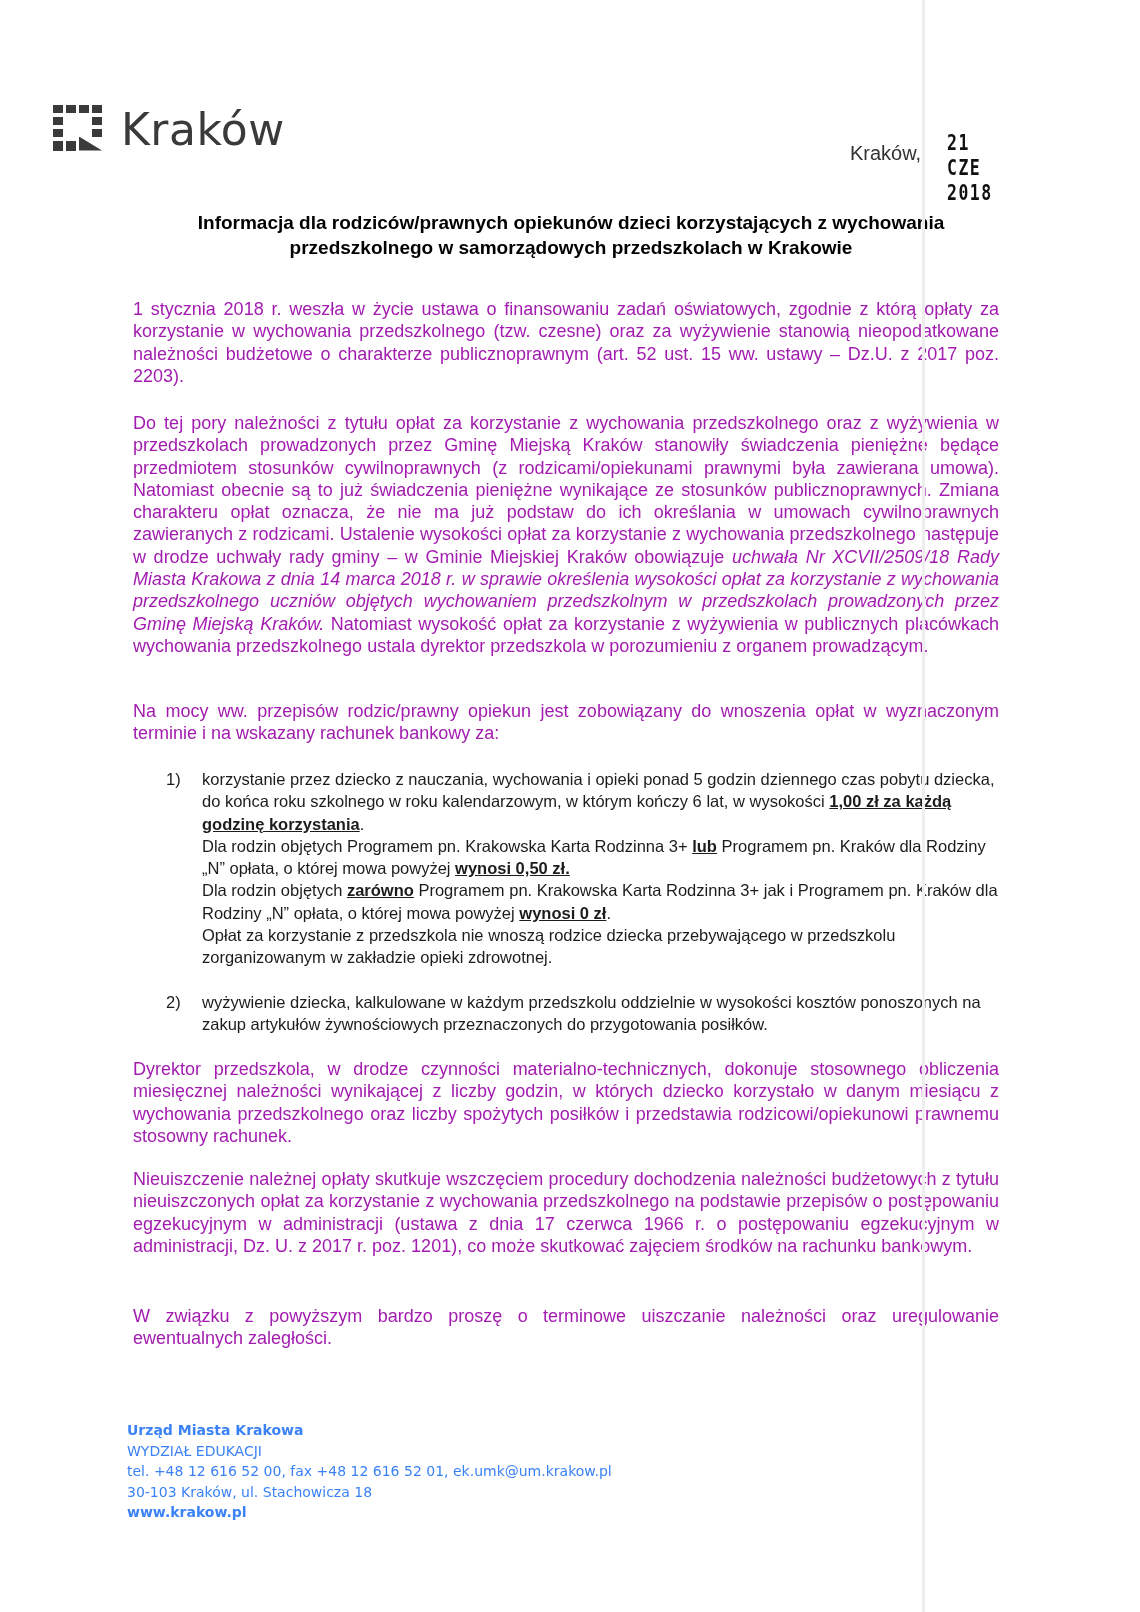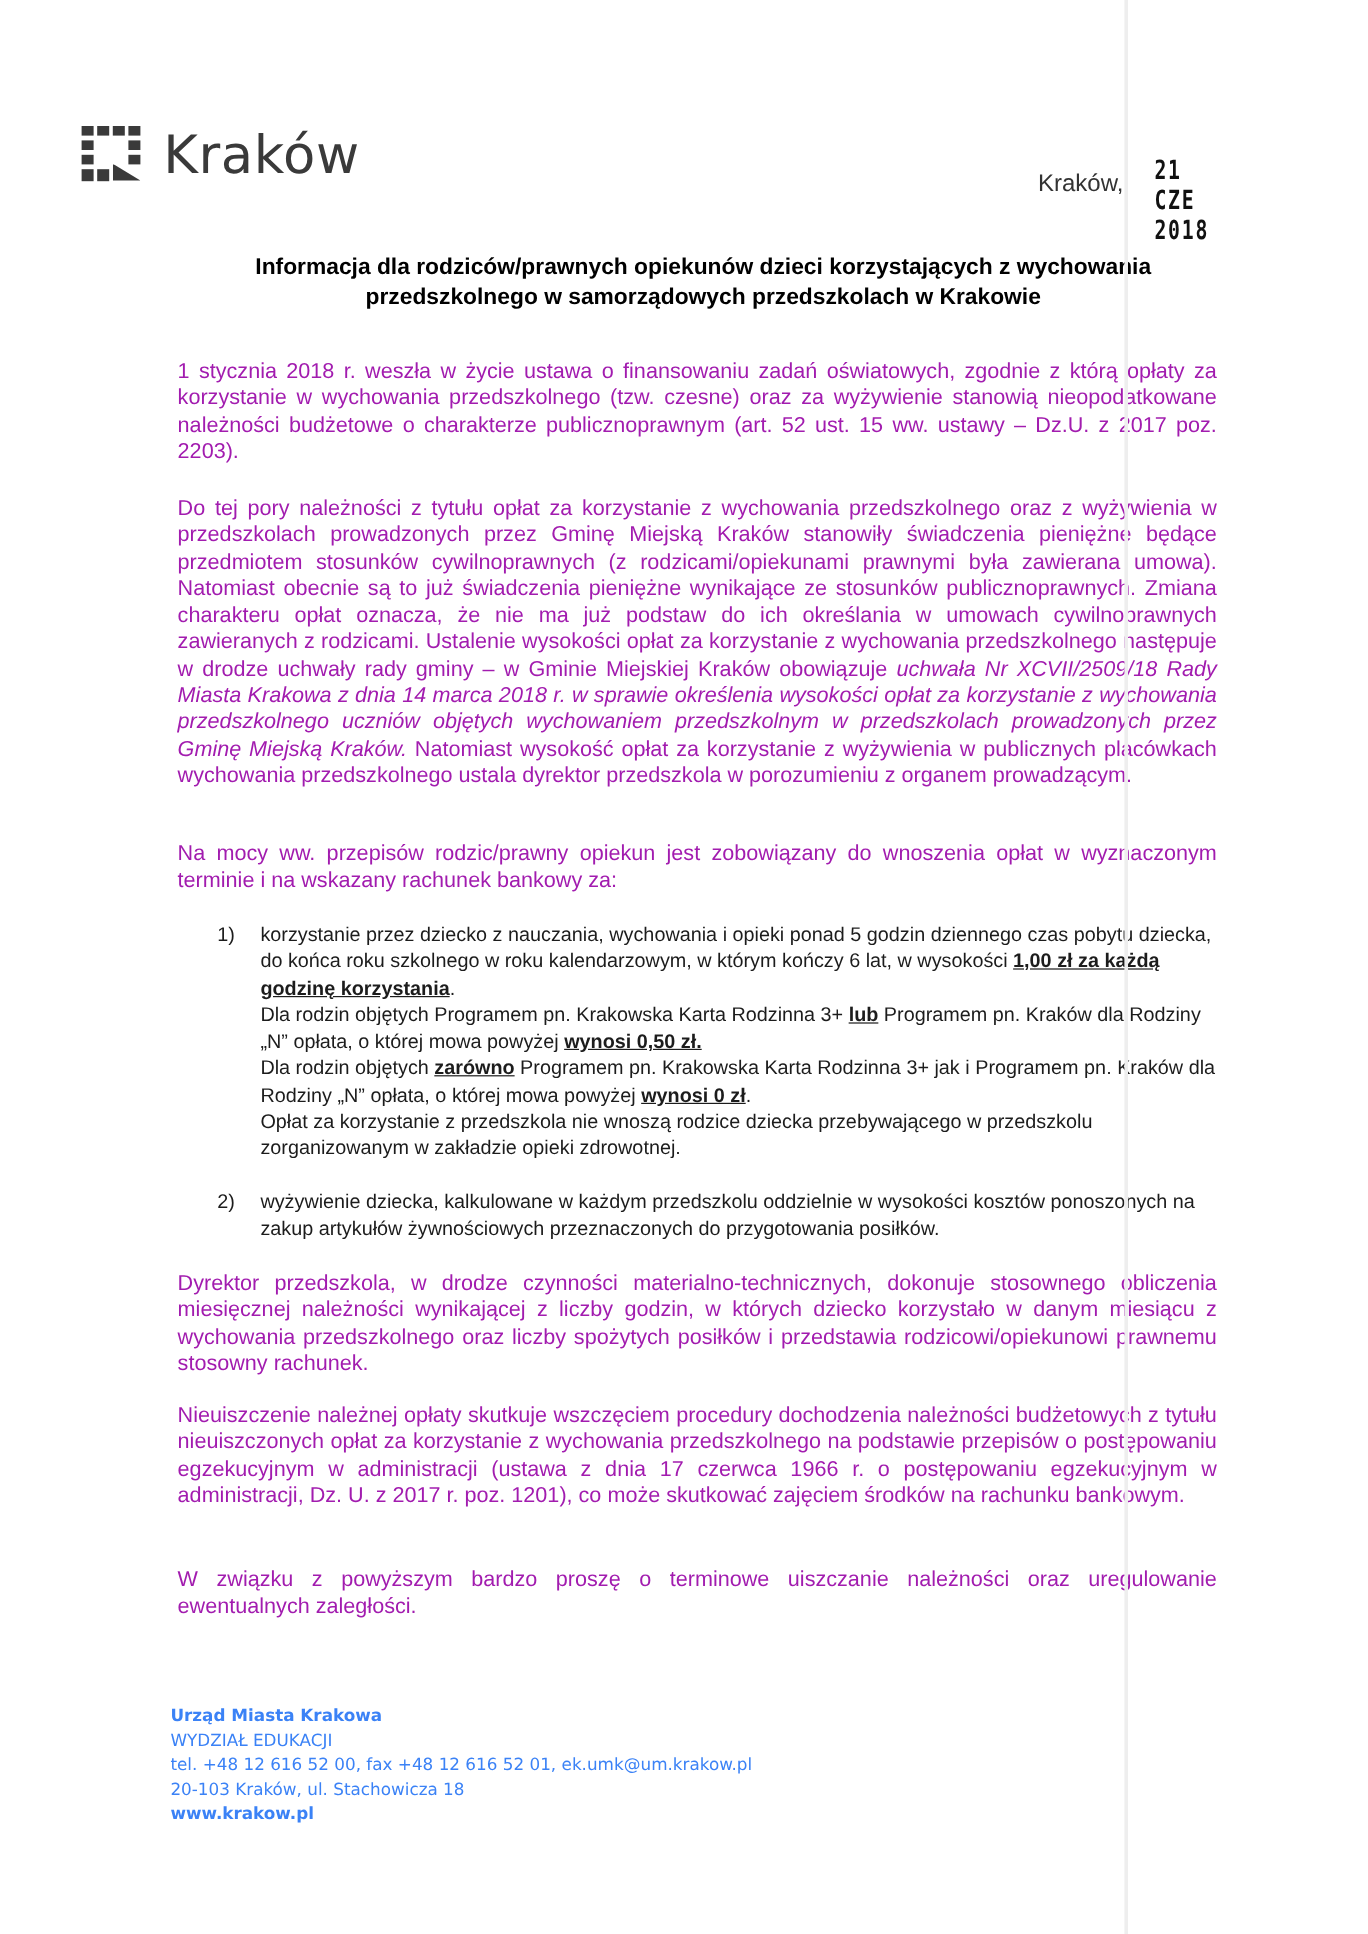--- a/index.html
+++ b/index.html
@@ -1,18 +1,18 @@
 <!DOCTYPE html>
 <html><head>
 <meta charset="utf-8">
 <style>
   html, body { margin: 0; padding: 0; background: #ffffff; }
   body { width: 1140px; height: 1612px; position: relative; overflow: hidden;
          font-family: "Liberation Sans", sans-serif; color: #1a1a1a; }
-  .page { position: absolute; left: 16px; top: 0; width: 924px; height: 1612px; background: #fff; }
+  .page { position: absolute; left: 1px; top: 0; width: 924px; height: 1612px; background: #fff; }
 
   .logo { position: absolute; left: 52px; top: 104px; display: flex; align-items: center; }
   .logo-mark { width: 52px; height: 50px; position: relative; }
   .logo-mark span { position: absolute; background: #3a3a3a; }
   .logo-text { font-family: "DejaVu Sans", sans-serif; font-size: 44px; color: #3a3a3a; margin-left: 16px; letter-spacing: 0.5px; }
 
   .place-date { position: absolute; left: 849px; top: 142px; font-size: 20px; color: #333; }
   .stamp { position: absolute; left: 946px; top: 130px; font-family: "DejaVu Sans Mono", monospace; font-size: 22px; font-weight: bold; color: #111; transform: scaleX(0.75); transform-origin: left; letter-spacing: 2px; }
 
   .title { position: absolute; left: 130px; top: 210px; width: 880px; text-align: center;
@@ -94,19 +94,19 @@
   </div>
 
   <div class="para" style="top:1058px">Dyrektor przedszkola, w drodze czynności materialno-technicznych, dokonuje stosownego obliczenia miesięcznej należności wynikającej z liczby godzin, w których dziecko korzystało w danym miesiącu z wychowania przedszkolnego oraz liczby spożytych posiłków i przedstawia rodzicowi/opiekunowi prawnemu stosowny rachunek.</div>
   <div class="para" style="top:1168px">Nieuiszczenie należnej opłaty skutkuje wszczęciem procedury dochodzenia należności budżetowych z tytułu nieuiszczonych opłat za korzystanie z wychowania przedszkolnego na podstawie przepisów o postępowaniu egzekucyjnym w administracji (ustawa z dnia 17 czerwca 1966 r. o postępowaniu egzekucyjnym w administracji, Dz. U. z 2017 r. poz. 1201), co może skutkować zajęciem środków na rachunku bankowym.</div>
   <div class="para" style="top:1305px">W związku z powyższym bardzo proszę o terminowe uiszczanie należności oraz uregulowanie ewentualnych zaległości.</div>
 
   <div class="footer">
     <div class="b">Urząd Miasta Krakowa</div>
     <div>WYDZIAŁ EDUKACJI</div>
     <div>tel. +48 12 616 52 00, fax +48 12 616 52 01, ek.umk@um.krakow.pl</div>
-    <div>20-103 Kraków, ul. Stachowicza 18</div>
+    <div>30-103 Kraków, ul. Stachowicza 18</div>
     <div class="b">www.krakow.pl</div>
   </div>
 
 
   <div class="scan-edge"></div>
 </div>
 
 </body></html>

